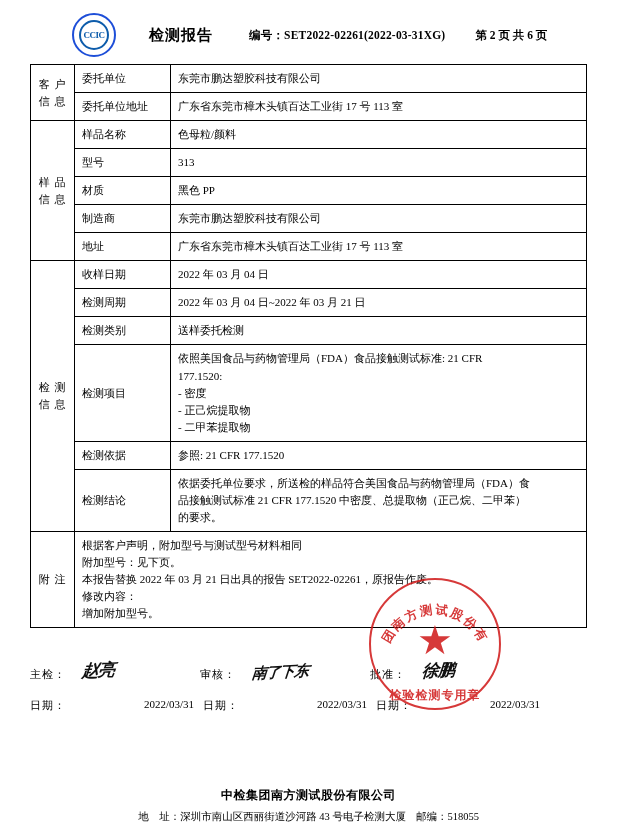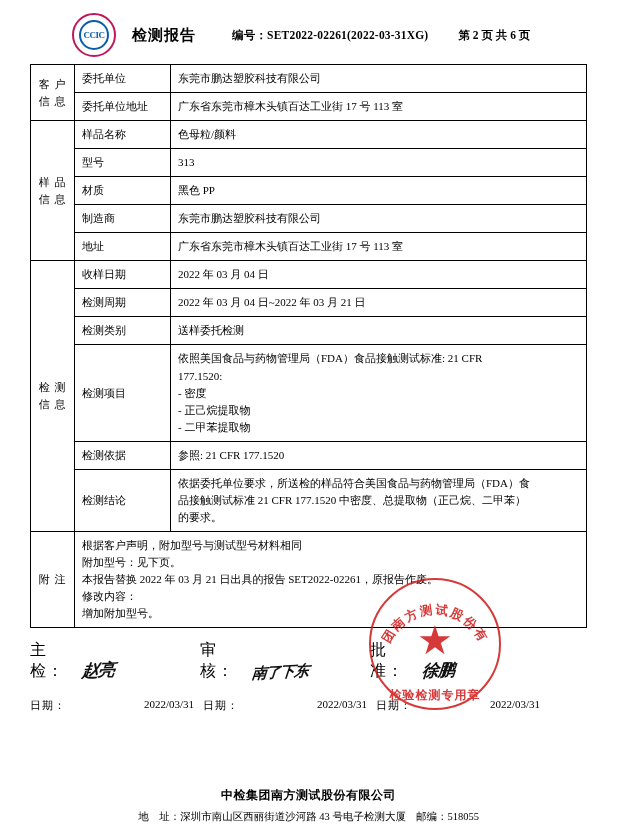--- a/index.html
+++ b/index.html
@@ -29,21 +29,21 @@
     display: flex;
     align-items: center;
     height: 56px;
     padding-top: 14px;
     box-sizing: border-box;
   }
   .logo {
     width: 40px;
     height: 40px;
     border-radius: 50%;
-    border: 2px solid #be185d;
+    border: 2px solid #1d4ed8;
     position: relative;
     flex: 0 0 auto;
     margin-left: 42px;
   }
   .logo:before {
     content: "";
     position: absolute;
     left: 5px; top: 5px;
     width: 26px; height: 26px;
     border-radius: 50%;
@@ -56,21 +56,21 @@
     text-align: center;
     font-size: 9px;
     font-weight: bold;
     color: #0d5cab;
     letter-spacing: -0.5px;
     font-family: "Liberation Serif", serif;
   }
   .report-title {
     font-size: 15px;
     font-weight: bold;
-    margin-left: 16px;
+    margin-left: 33px;
     letter-spacing: 1px;
   }
   .report-no {
     margin-left: 36px;
     font-size: 11.5px;
     font-weight: bold;
     letter-spacing: 0.2px;
   }
   .page-no {
     margin-left: 30px;
@@ -127,21 +127,21 @@
     display: flex;
     align-items: flex-end;
     height: 38px;
   }
   .sign-cell {
     display: flex;
     align-items: flex-end;
   }
   .sign-lab {
     width: 46px;
-    font-size: 16px;
+    font-size: 11px;
     letter-spacing: 1px;
     margin-top: 15px;
   }
   .sign-val {
     width: 118px;
     font-size: 11px;
     padding-left: 6px;
   }
   .sig-hand {
     font-family: "DejaVu Serif", serif;

